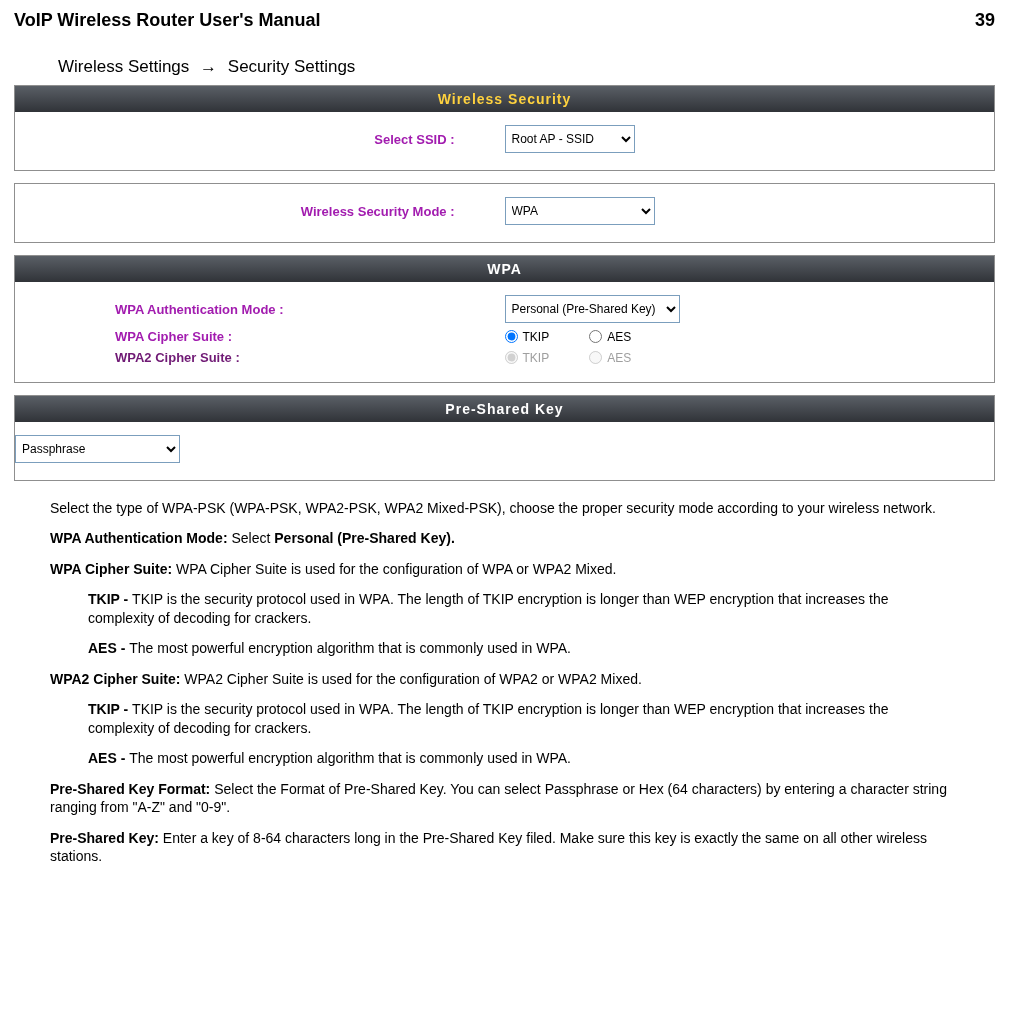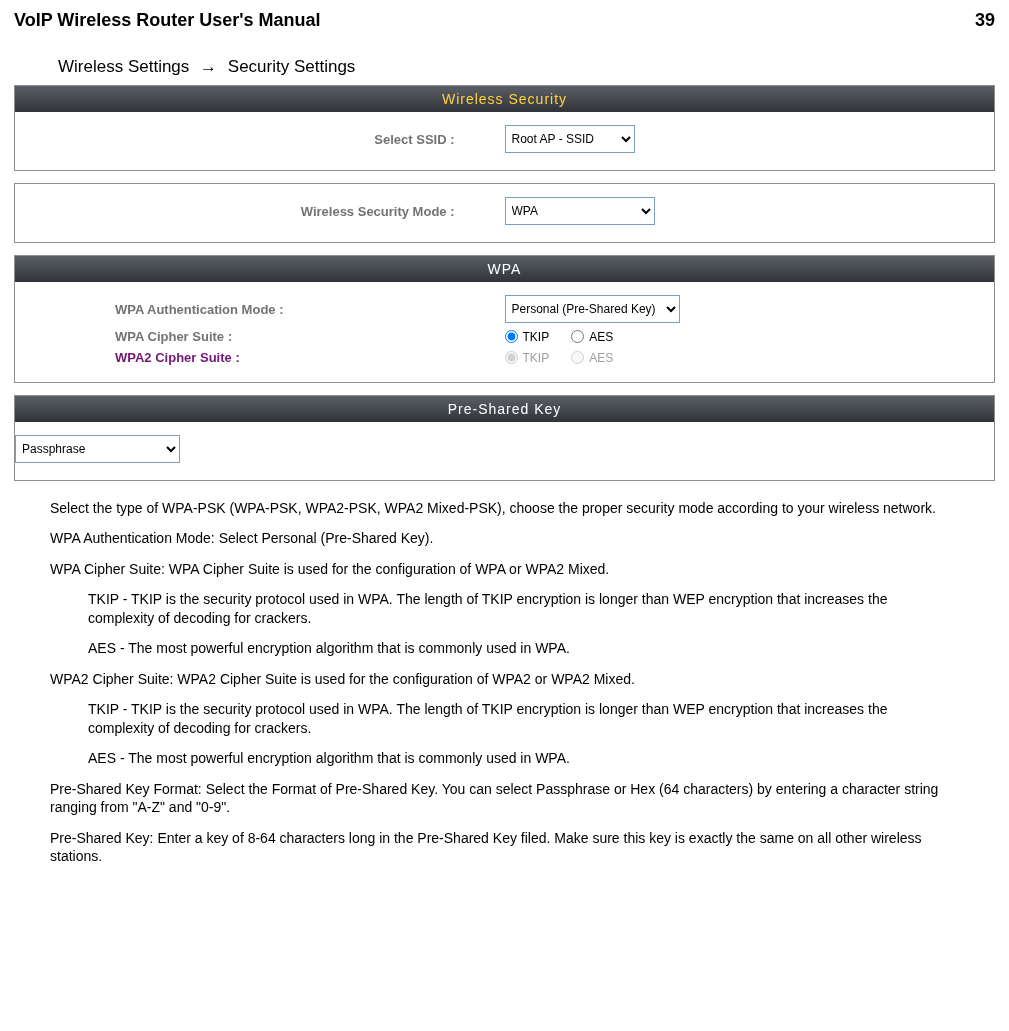--- a/index.html
+++ b/index.html
@@ -27,21 +27,21 @@
     font-size: 17px;
   }
   .panel {
     border: 1px solid #8f8f8f;
     margin-bottom: 12px;
     background: #ffffff;
   }
   .panel-header {
     background: linear-gradient(to bottom, #5a5f66 0%, #303338 100%);
     color: #ffd23e;
-    font-weight: normal;
+    font-weight: bold;
     text-align: center;
     padding: 5px 0;
     font-family: Verdana, Arial, sans-serif;
     font-size: 14px;
     letter-spacing: 1px;
   }
   .panel-header.white-title { color: #ffffff; }
   .panel-body {
     padding: 10px 0 14px 0;
     background: #ffffff;
@@ -51,21 +51,21 @@
     align-items: center;
     padding: 3px 0;
   }
   .form-label {
     width: 50%;
     text-align: right;
     padding-right: 50px;
     font-weight: bold;
     font-family: Verdana, Arial, sans-serif;
     font-size: 13px;
-    color: #737373;
+    color: #a21caf;
   }
   .form-label.indent { padding-left: 100px; text-align: left; width: 50%; }
   .form-control-cell {
     width: 50%;
     text-align: left;
     font-family: Verdana, Arial, sans-serif;
     font-size: 13px;
   }
   .disabled-label { color: #701a75; }
   select {
@@ -83,41 +83,41 @@
   input[type="text"] {
     font-family: Verdana, Arial, sans-serif;
     font-size: 12px;
     border: 1px solid #7b9ebd;
     height: 20px;
     width: 212px;
     padding: 1px 3px;
   }
   .radio-group {
     display: flex;
-    gap: 22px;
+    gap: 40px;
     align-items: flex-start;
   }
   .radio-item {
     display: flex;
     align-items: center;
     gap: 5px;
     font-size: 12px;
   }
   .radio-item.disabled { color: #9f9f9f; }
   input[type="radio"] { margin: 0; }
 
   .body-text {
     margin: 18px 44px 0 36px;
     font-size: 14px;
     line-height: 1.32;
   }
   .body-text p { margin-bottom: 12px; }
   .body-text .sub { margin-left: 38px; }
   .tight { margin-bottom: 2px; }
-  b { font-weight: normal; }
+  b { font-weight: bold; }
 </style>
 </head>
 <body>
 
 <div class="page">
 
   <div class="header-row">
     <span>VoIP Wireless Router User's Manual</span>
     <span class="page-number">39</span>
   </div>

